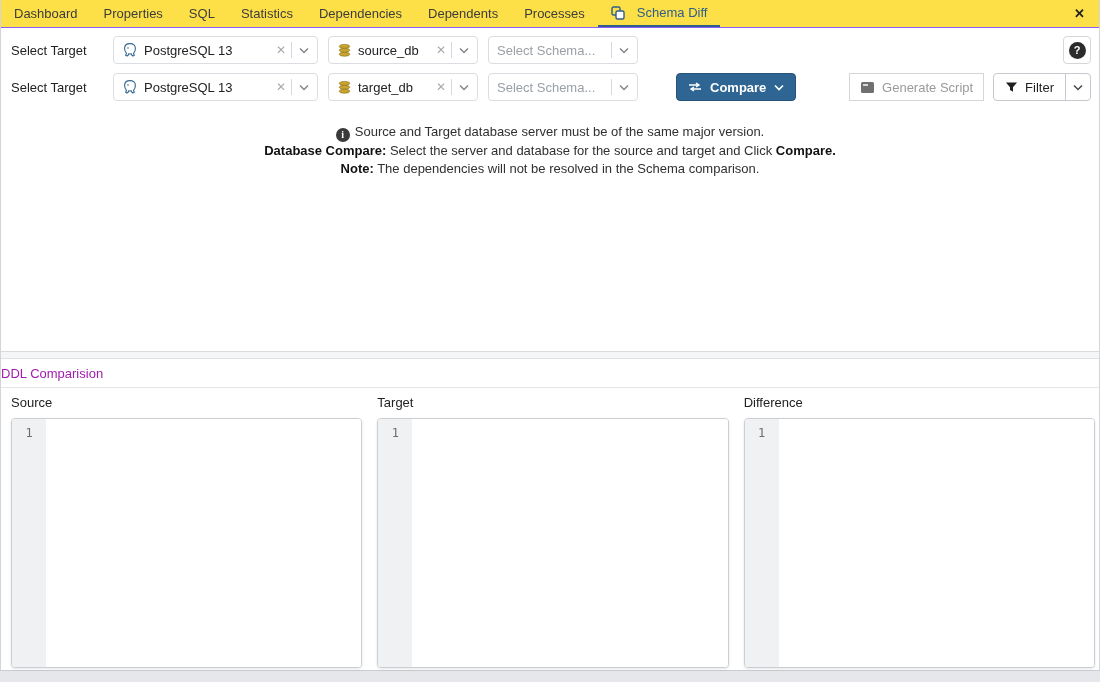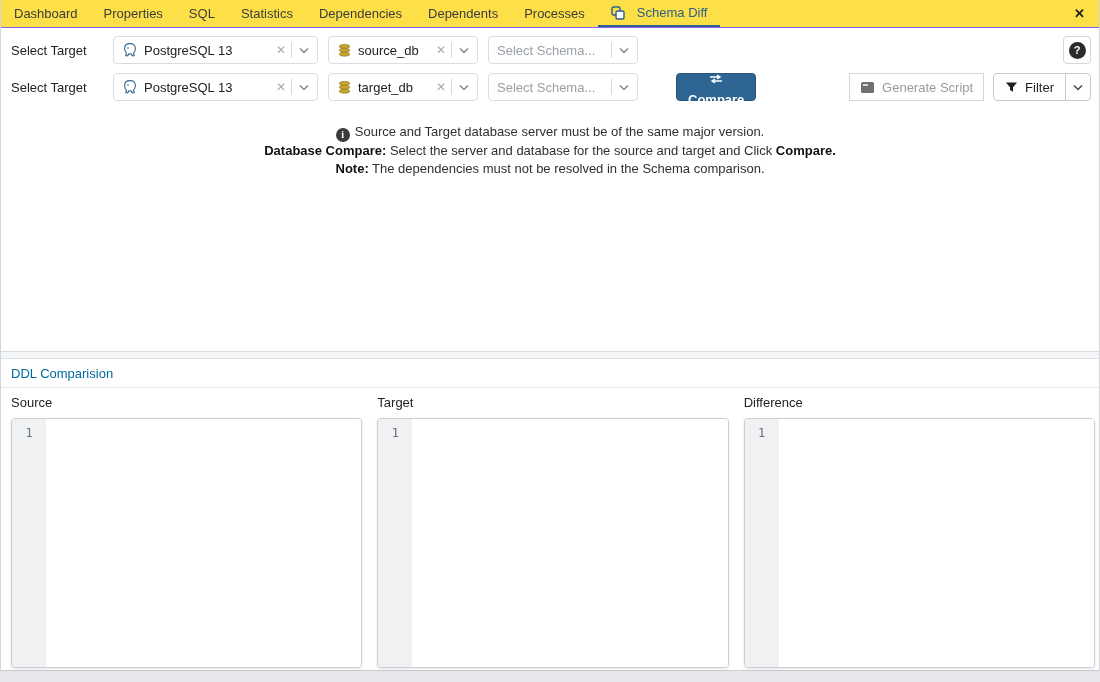--- a/index.html
+++ b/index.html
@@ -72,21 +72,20 @@
   .sel-sep { width: 0; height: 16px; border-left: 1px solid #d5d8dc; margin-right: 7px; }
   .chev { display: inline-flex; }
   
   .btn-compare {
     margin-left: 28px;
     height: 28px; display: flex; align-items: center; gap: 8px;
     background: #2e6593; color: #fff;
     border: 1px solid #27547b; border-radius: 4px;
     padding: 0 11px; font-size: 13px; font-weight: 600;
     cursor: pointer;
-    flex-direction: column;
   }
   .right-group { margin-left: auto; display: flex; align-items: center; gap: 9px; }
   .btn-outline {
     height: 28px; display: flex; align-items: center; gap: 7px;
     background: #fff; border: 1px solid #d4d7da; border-radius: 0;
     padding: 0 10px; font-size: 13px;
   }
   .btn-generate { color: #9a9a9a; cursor: default; }
   .filter-group {
     height: 28px; display: flex; align-items: stretch;
@@ -128,23 +127,22 @@
   
   .section-gap { flex: 0 0 6px; background: #f5f6f8; }
   .lower {
     flex: 1; background: #fff;
     border-top: 1px solid #dfe2e5;
     display: flex; flex-direction: column;
   }
   .ddl-header {
     flex: 0 0 29px;
     display: flex; align-items: center;
-    padding-left: 10px;
     border-bottom: 1px solid #e3e5e8;
-    color: #0369a1;
+    color: #a21caf;
   }
   .ddl-body {
     flex: 1;
     display: flex; gap: 15px;
     padding: 6px 4px 2px 10px;
   }
   .panel-col { flex: 1; display: flex; flex-direction: column; min-width: 0; }
   .panel-label { height: 16px; margin: 1px 0 7px; color: #222; }
   .editor {
     flex: 0 0 250px; height: 250px;
@@ -342,21 +340,21 @@
     </div>
 
     <div class="info-block">
       <div>
         <span class="info-icon">i</span><span>Source and Target database server must be of the same major version.</span>
       </div>
       <div>
         <b>Database Compare:</b><span> Select the server and database for the source and target and Click </span><b>Compare.</b>
       </div>
       <div>
-        <b>Note:</b><span> The dependencies must not be resolved in the Schema comparison.</span>
+        <b>Note:</b><span> The dependencies will not be resolved in the Schema comparison.</span>
       </div>
     </div>
   </div>
 
   <div class="section-gap"></div>
 
   <div class="lower">
     <div class="ddl-header">DDL Comparision</div>
     <div class="ddl-body">
 

